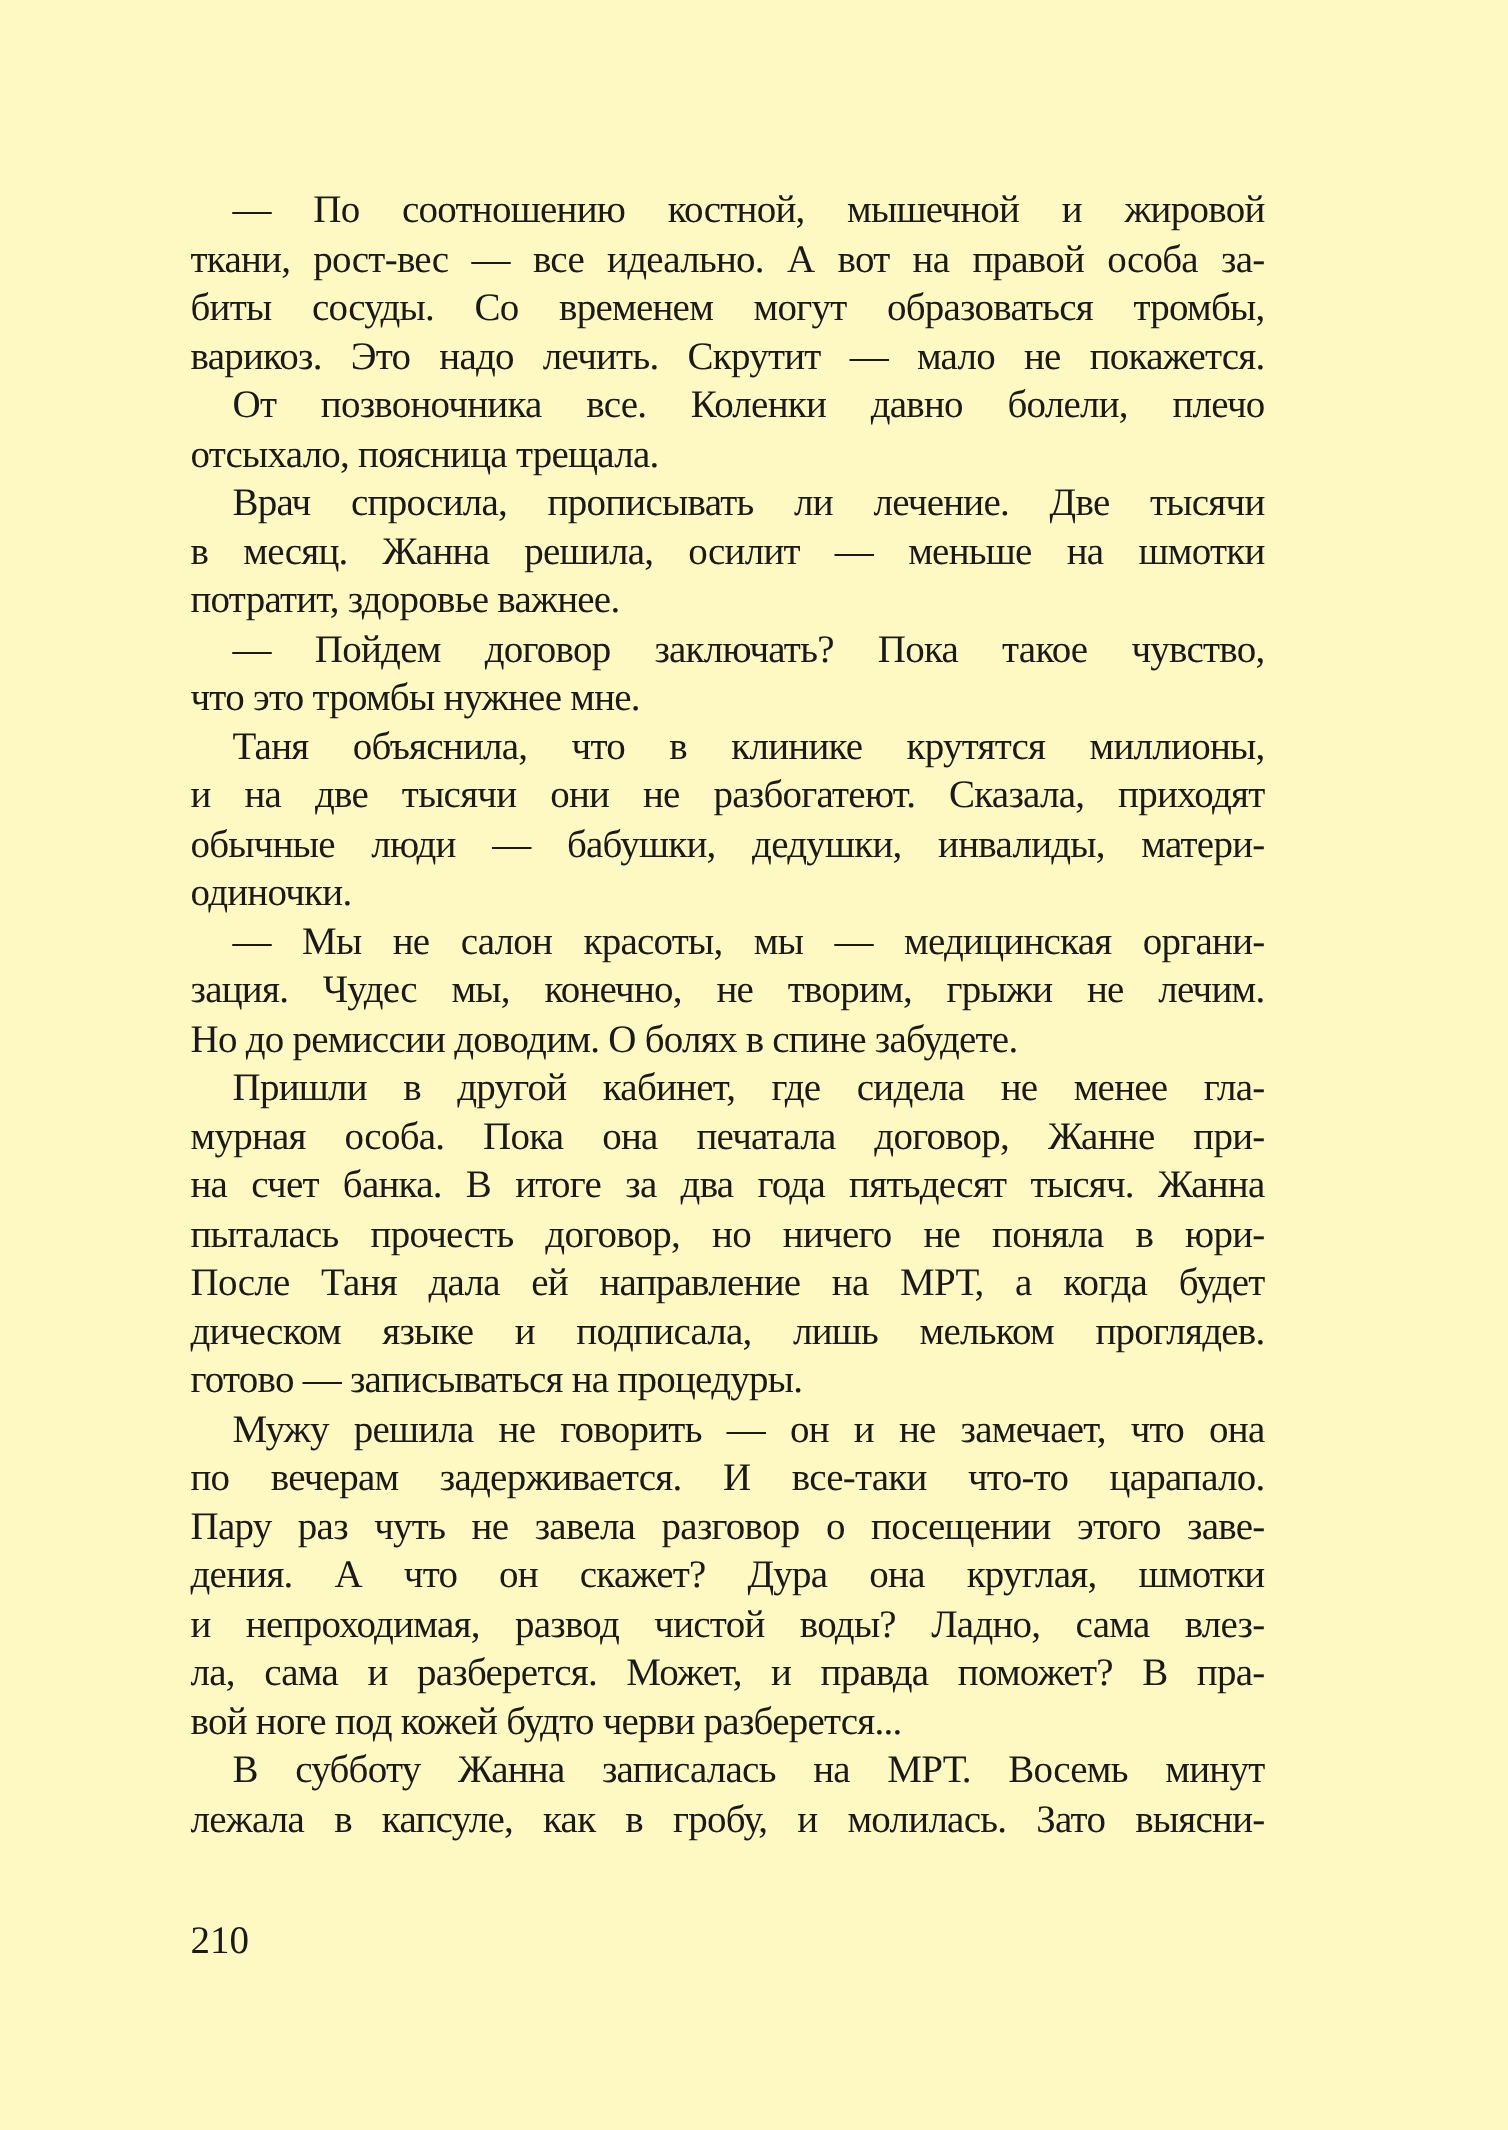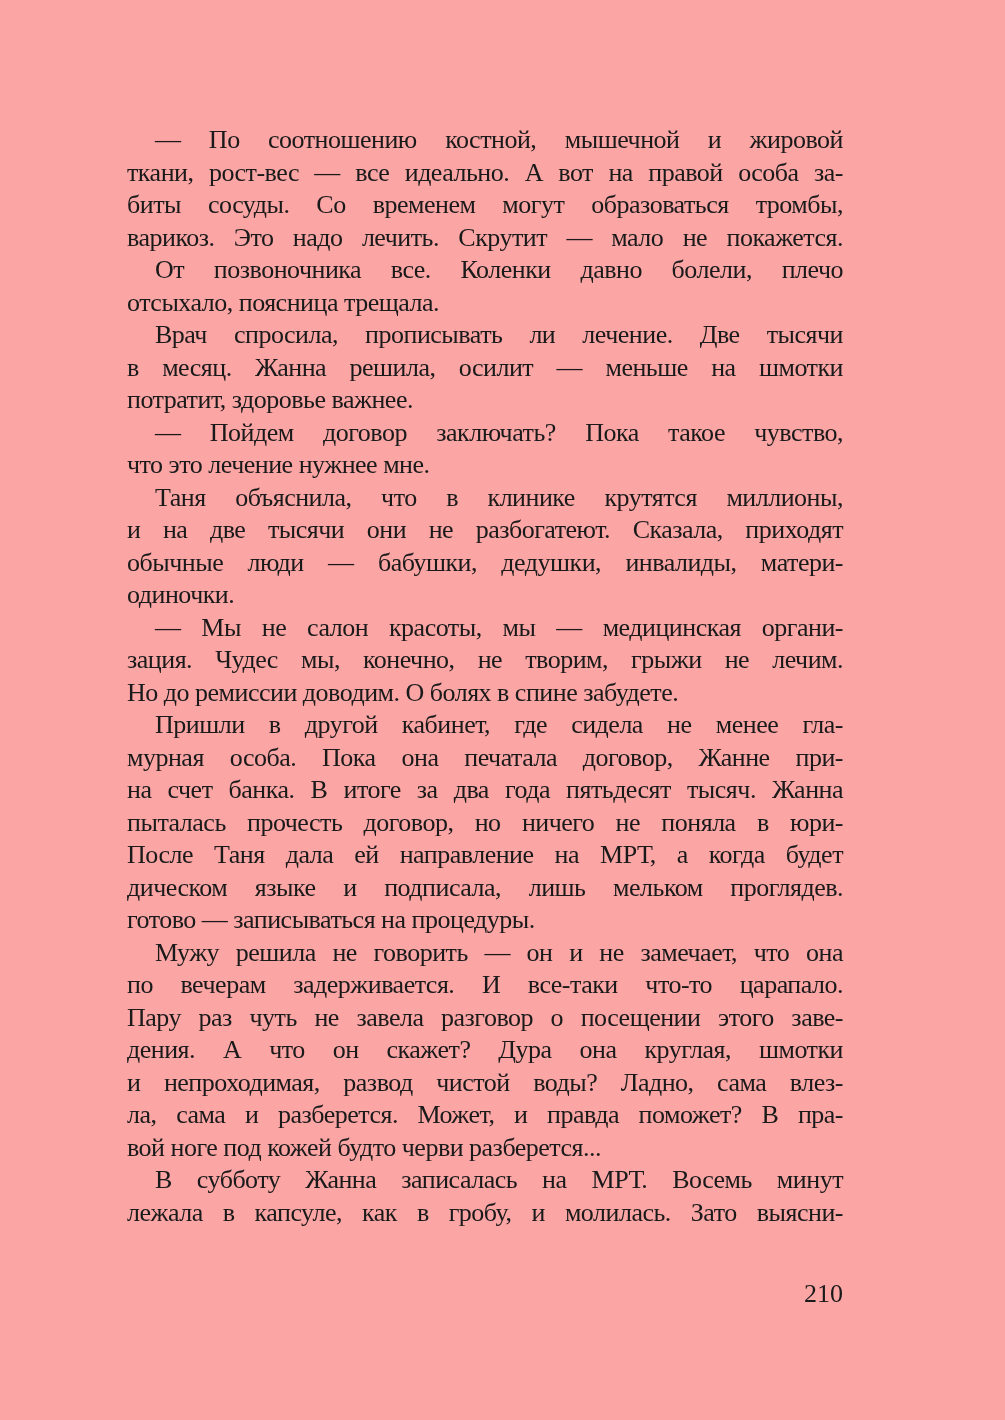--- a/index.html
+++ b/index.html
@@ -11,21 +11,21 @@
     height: 1420px;
     background: #ffffff;
     position: relative;
     font-family: "Liberation Serif", serif;
     color: #1a1a1a;
     overflow: hidden;
   }
   .page {
     position: absolute;
     inset: 0;
-    background: #fca5a5;
+    background: #fef9c3;
   }
   #text-block {
     position: absolute;
     left: 127px;
     top: 124px;
     width: 716px;
     font-size: 26px;
     line-height: 32.5px;
     letter-spacing: -0.5px;
   }
@@ -40,21 +40,21 @@
     text-align-last: left;
   }
   .line.indent {
     padding-left: 28px;
   }
   #page-number {
     position: absolute;
     top: 1278px;
     left: 127px;
     width: 716px;
-    text-align: right;
+    text-align: left;
     font-size: 26px;
     line-height: 32px;
   }
 </style>
 </head>
 <body>
 
 <div class="page">
   <div id="text-block">
       <div class="paragraph">
@@ -67,21 +67,21 @@
         <div class="line indent">От позвоночника все. Коленки давно болели, плечо</div>
         <div class="line end">отсыхало, поясница трещала.</div>
       </div>
       <div class="paragraph">
         <div class="line indent">Врач спросила, прописывать ли лечение. Две тысячи</div>
         <div class="line">в месяц. Жанна решила, осилит — меньше на шмотки</div>
         <div class="line end">потратит, здоровье важнее.</div>
       </div>
       <div class="paragraph">
         <div class="line indent">— Пойдем договор заключать? Пока такое чувство,</div>
-        <div class="line end">что это лечение нужнее мне.</div>
+        <div class="line end">что это тромбы нужнее мне.</div>
       </div>
       <div class="paragraph">
         <div class="line indent">Таня объяснила, что в клинике крутятся миллионы,</div>
         <div class="line">и на две тысячи они не разбогатеют. Сказала, приходят</div>
         <div class="line">обычные люди — бабушки, дедушки, инвалиды, матери-</div>
         <div class="line end">одиночки.</div>
       </div>
       <div class="paragraph">
         <div class="line indent">— Мы не салон красоты, мы — медицинская органи-</div>
         <div class="line">зация. Чудес мы, конечно, не творим, грыжи не лечим.</div>

